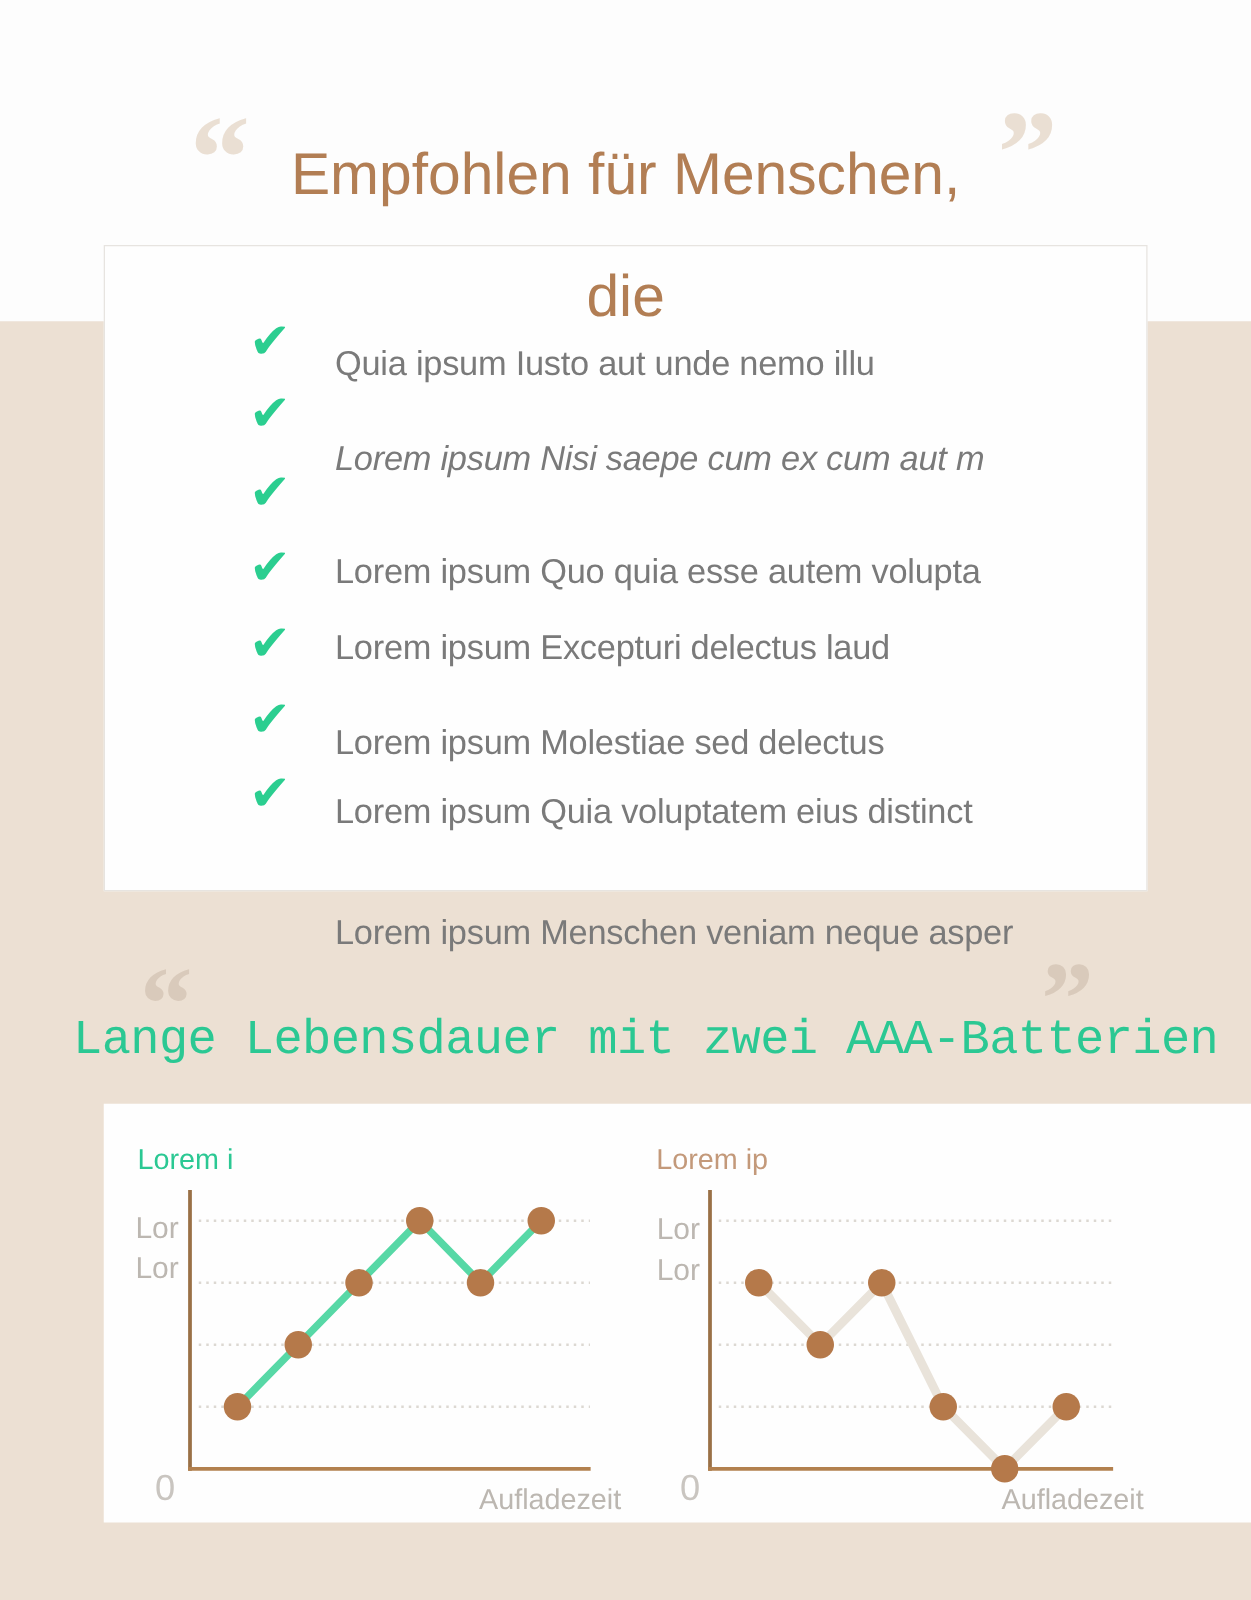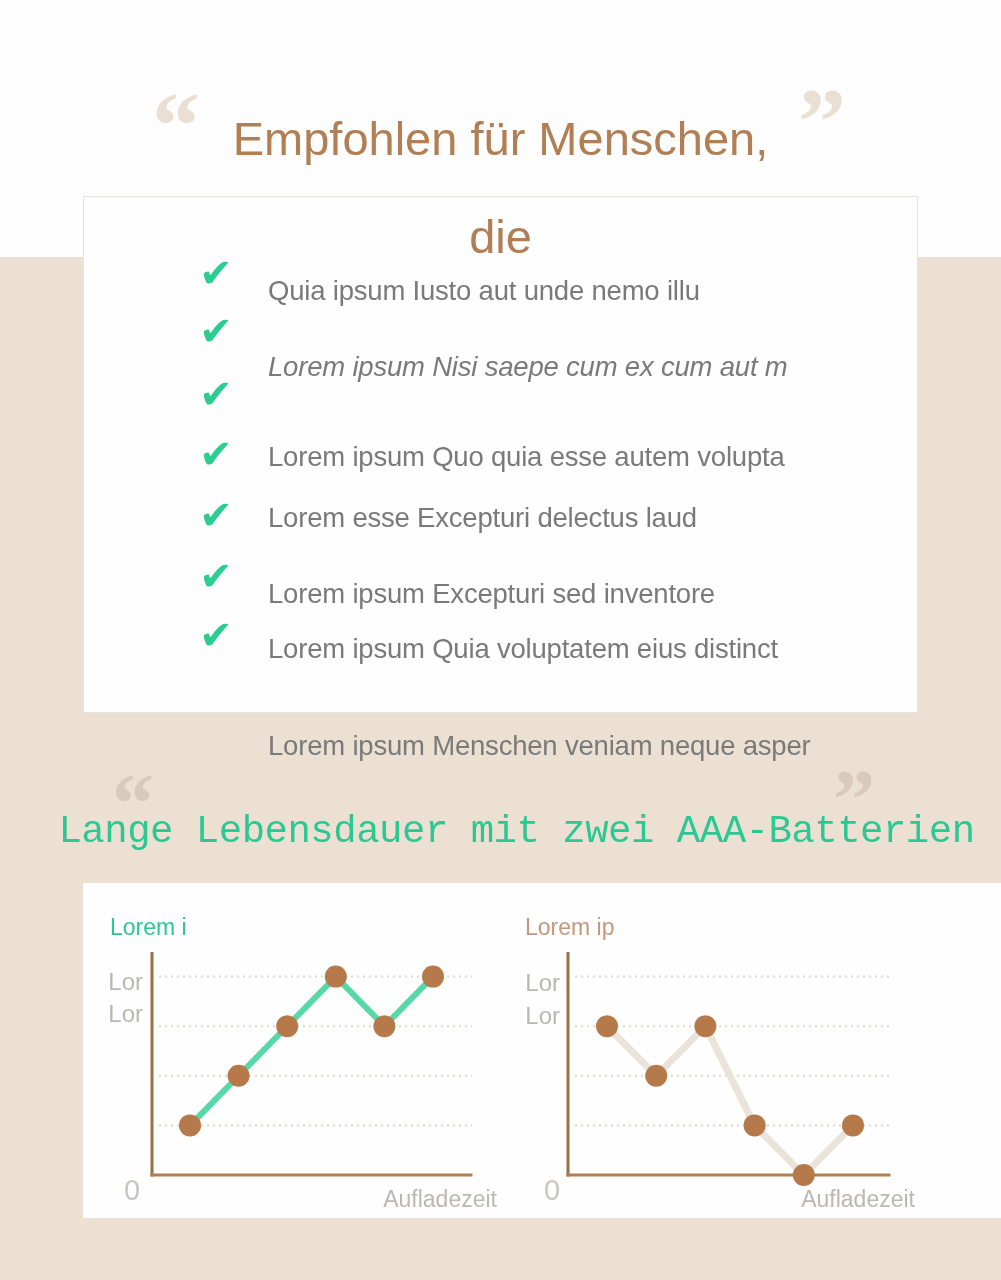--- a/index.html
+++ b/index.html
@@ -42,23 +42,23 @@
   <h1 class="title title-l2">die</h1>
 
   <div id="checklist">
       <span class="check" style="top: 251px;">✔</span>
       <div class="item" style="top: 274px;">Quia ipsum Iusto aut unde nemo illu</div>
       <span class="check" style="top: 309px;">✔</span>
       <div class="item" style="top: 350px; font-style: italic;">Lorem ipsum Nisi saepe cum ex cum aut m</div>
       <span class="check" style="top: 372px;">✔</span>
       <div class="item" style="top: 440px;">Lorem ipsum Quo quia esse autem volupta</div>
       <span class="check" style="top: 432px;">✔</span>
-      <div class="item" style="top: 501px;">Lorem esse Excepturi delectus laud</div>
+      <div class="item" style="top: 501px;">Lorem ipsum Excepturi delectus laud</div>
       <span class="check" style="top: 493px;">✔</span>
-      <div class="item" style="top: 577px;">Lorem ipsum Excepturi sed inventore</div>
+      <div class="item" style="top: 577px;">Lorem ipsum Molestiae sed delectus</div>
       <span class="check" style="top: 554px;">✔</span>
       <div class="item" style="top: 632px;">Lorem ipsum Quia voluptatem eius distinct</div>
       <span class="check" style="top: 613px;">✔</span>
       <div class="item" style="top: 729px;">Lorem ipsum Menschen veniam neque asper</div>
     </div>
 
   <span class="quote sq-l">“</span>
   <span class="quote sq-r">”</span>
   <h2 class="subtitle">Lange Lebensdauer mit zwei AAA-Batterien</h2>
 

